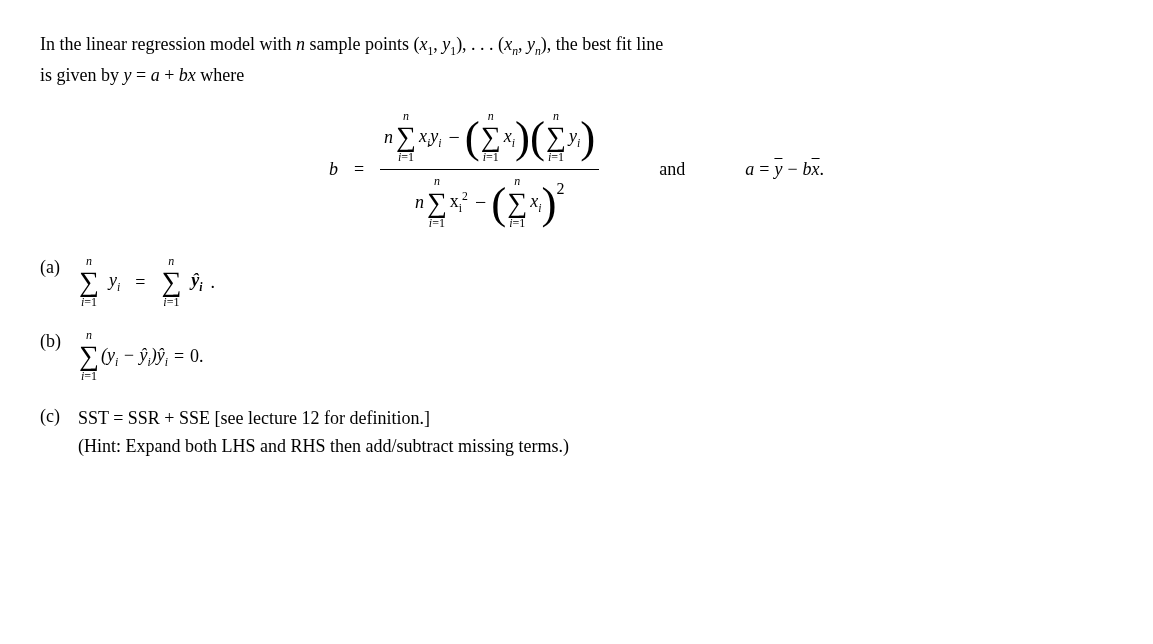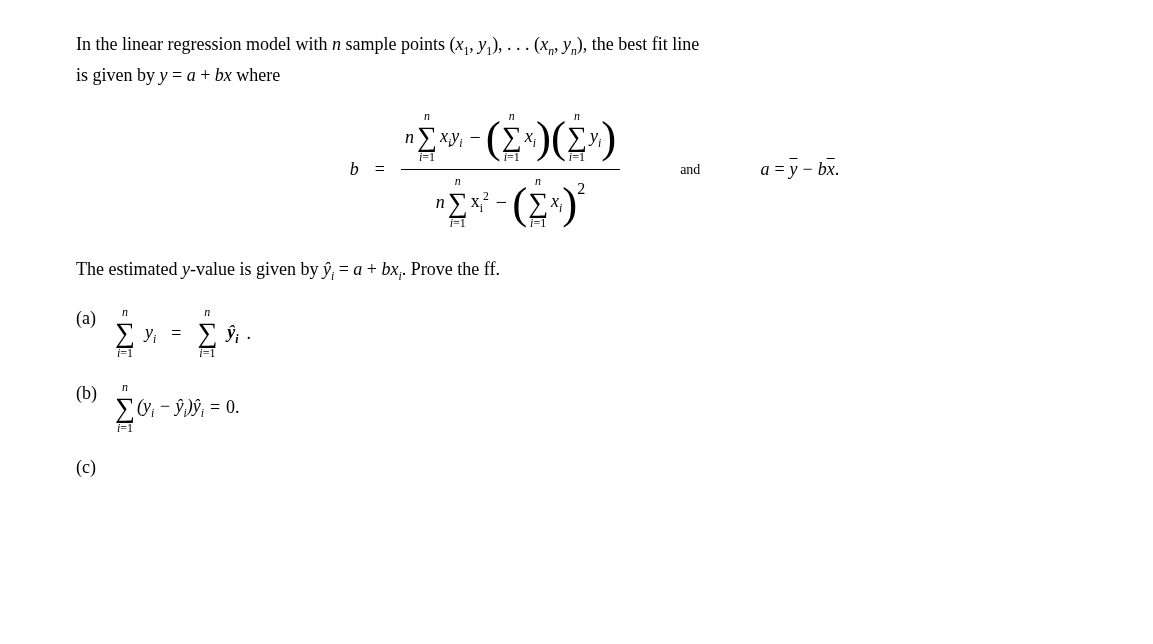--- a/index.html
+++ b/index.html
@@ -13,21 +13,20 @@
       font-family: "Times New Roman", Times, serif;
       font-size: 18px;
       color: #000000;
       width: 1153px;
       min-height: 644px;
       padding: 30px 40px;
     }
 
     .main-content {
       max-width: 1073px;
-      margin-left: 36px;
     }
 
     .intro-text {
       line-height: 1.6;
       margin-bottom: 20px;
       font-size: 18px;
     }
 
     .formula-block {
       display: flex;
@@ -243,39 +242,36 @@
             </div>
             <span style="font-style:italic; margin-left:2px;">x<sub>i</sub></span>
             <span class="rp">)</span>
           </div>
           <sup style="font-size:16px; vertical-align:super; position:relative; top:-14px;">2</sup>
         </div>
 
       </div>
     </div>
 
-    <div style="font-size:14px; margin: 0 10px;">
+    <div style="font-size:18px; margin: 0 10px;">
       and
     </div>
 
     <div class="a-formula">
       <span style="font-style:italic;">a</span>
       <span style="margin: 0 5px;">=</span>
       <span style="font-style:italic; text-decoration:overline;">y</span>
       <span style="margin:0 5px;">−</span>
       <span style="font-style:italic;">b</span>
         <span style="font-style:italic; text-decoration:overline;">x</span>
         <span>.</span>
     </div>
 
   </div>
 
-  <div class="estimated-text">
-    The estimated <span class="italic">y</span>-value is given by <span class="italic">ŷ<sub>i</sub></span> = <span class="italic">a</span> + <span class="italic">bx<sub>i</sub></span>. Prove the ff.
-  </div>
 
   <div class="part">
     <span class="part-label">(a)</span>
     <div class="part-a-expr">
       <div class="sum-inline" style="margin-right:2px;">
         <span class="sigma-small"><span class="italic">n</span></span>
         <span class="sigma-large">∑</span>
         <span class="sigma-small"><span class="italic">i</span>=1</span>
       </div>
       <span style="font-style:italic;">y<sub>i</sub></span>
@@ -300,16 +296,22 @@
       </div>
       <span style="font-style:italic;">(<span class="italic">y<sub>i</sub></span> − <span class="italic">ŷ<sub>i</sub></span>)<span class="italic">ŷ<sub>i</sub></span></span>
       <span style="margin:0 6px;">=</span>
       <span>0.</span>
     </div>
   </div>
 
   <div style="display:flex; align-items:flex-start; gap:8px; margin-bottom:10px;">
     <span class="part-label">(c)</span>
     <div class="part-c-content">
+      <div>
+        SST = SSR + SSE [see lecture 12 for definition.]
+      </div>
+      <div class="hint" style="padding-left:0;">
+        (Hint: Expand both LHS and RHS then add/subtract missing terms.)
+      </div>
     </div>
   </div>
 
 </div>
 
 </body></html>

